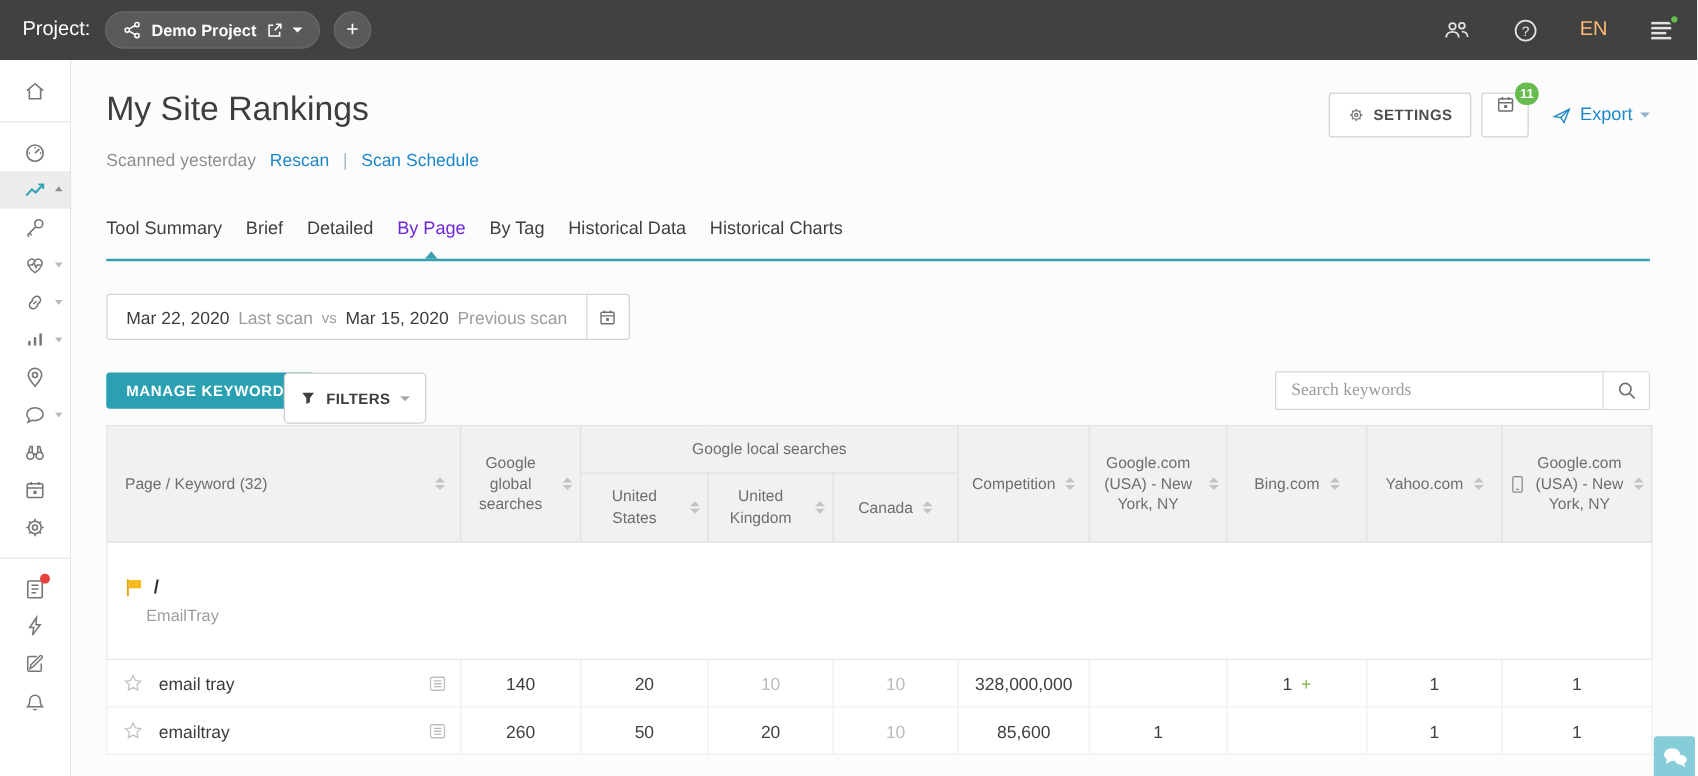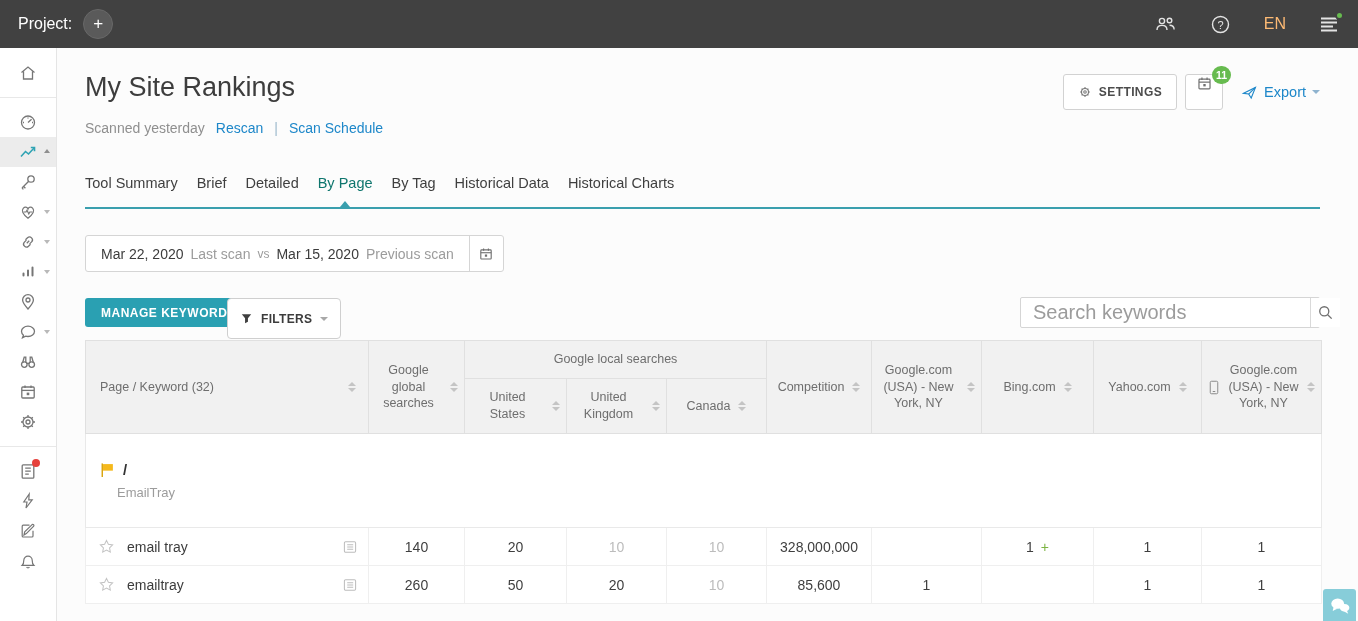--- a/index.html
+++ b/index.html
@@ -39,37 +39,37 @@
   .settings-btn { height:36px; background:#fff; border:1px solid #d2d2d2; border-radius:3px; display:flex; align-items:center; gap:7px; padding:0 14px; font-size:12px; font-weight:bold; letter-spacing:.4px; color:#4c4c4c; cursor:pointer; }
   .cal-btn { position:relative; width:38px; height:36px; background:#fff; border:1px solid #d2d2d2; border-radius:3px; display:flex; justify-content:center; cursor:pointer; }
   .cal-badge { position:absolute; top:-9px; right:-9px; min-width:18px; height:18px; border-radius:9px; background:#67bb4f; color:#fff; font-size:10.5px; font-weight:bold; display:flex; align-items:center; justify-content:center; padding:0 4px; }
   .export-link { margin-left:10px; display:flex; align-items:center; gap:6px; color:#1d87c9; font-size:14.5px; cursor:pointer; }
   .caret-blue { width:0; height:0; border-left:4px solid transparent; border-right:4px solid transparent; border-top:4px solid #8fb3cf; }
 
   
   .tabs { position:absolute; left:28px; right:38px; top:122px; }
   .tabs ul { display:flex; gap:19px; list-style:none; margin:0; padding:0; border-bottom:2px solid #3a9fae; }
   .tabs li { padding:5px 0 16px; font-size:14.5px; color:#3f3f3f; position:relative; cursor:pointer; white-space:nowrap; }
-  .tabs li.active { color:#0f766e; }
+  .tabs li.active { color:#6d28d9; }
   .tab-caret { position:absolute; bottom:0; left:50%; margin-left:-5px; width:0; height:0; border-left:5px solid transparent; border-right:5px solid transparent; border-bottom:6px solid #3a9fae; }
 
   
   .daterange { position:absolute; left:28px; top:187px; display:inline-flex; background:#fff; border:1px solid #d5d5d5; border-radius:3px; height:37px; cursor:pointer; }
   .dr-text { display:flex; align-items:center; gap:7px; padding:0 15px; font-size:14px; }
   .dr-date { color:#3c3c3c; }
   .dr-label { color:#9c9c9c; }
   .dr-vs { color:#9c9c9c; font-size:12px; }
   .dr-cal { width:34px; display:flex; align-items:center; justify-content:center; border-left:1px solid #d5d5d5; }
 
   
   .manage-btn { position:absolute; left:28px; top:250px; height:29px; padding:0 16px; background:#2aa0b2; border:none; border-radius:3px; color:#fff; font-size:12px; font-weight:bold; letter-spacing:.5px; cursor:pointer; font-family:inherit; }
   .filters-btn { position:absolute; left:170px; top:250px; height:41px; padding:0 12px; background:#fff; border:1px solid #cfcfcf; border-radius:4px; display:flex; align-items:center; gap:8px; font-size:12px; font-weight:bold; color:#3c3c3c; letter-spacing:.3px; cursor:pointer; font-family:inherit; }
   .caret-gray { width:0; height:0; border-left:4px solid transparent; border-right:4px solid transparent; border-top:4px solid #a8a8a8; }
   .search-box { position:absolute; right:38px; top:249px; width:300px; height:31px; background:#fff; border:1px solid #d5d5d5; border-radius:2px; display:flex; }
-  .search-box input { flex:1; border:none; outline:none; padding:0 12px; font-size:20px; color:#0f172a; font-family:Liberation Sans, sans-serif; background:transparent; }
+  .search-box input { flex:1; border:none; outline:none; padding:0 12px; font-size:14px; color:#0f172a; font-family:Liberation Serif, serif; background:transparent; }
   .search-box input::placeholder { color:#9c9c9c; }
   .search-btn { width:37px; border:none; border-left:1px solid #d9d9d9; background:#fff; display:flex; align-items:center; justify-content:center; cursor:pointer; }
 
   
   .table-wrap { position:absolute; left:28px; right:38px; top:292px; }
   table { width:100%; border-collapse:collapse; table-layout:fixed; background:#fff; }
   th { background:#f1f1f1; border:1px solid #e0e0e0; color:#6e6e6e; font-weight:400; font-size:12.5px; padding:4px 6px; }
   tr.h1 { height:38px; } tr.h2 { height:55px; }
   .th-inner { display:flex; align-items:center; justify-content:center; gap:8px; line-height:1.35; }
   .th-inner.left { justify-content:space-between; padding:0 6px 0 8px; }
@@ -91,20 +91,39 @@
 
   svg { display:block; }
 </style>
 </head>
 <body>
 
 <div class="screen">
 
   <header class="topbar">
     <span class="project-label">Project:</span>
+    <div class="project-pill">
+      <span>
+          <svg width="16" height="16" viewBox="0 0 16 16" fill="none" stroke="#fff" stroke-width="1.2">
+            <circle cx="3.8" cy="8" r="1.7"></circle>
+            <circle cx="11.6" cy="3.6" r="1.7"></circle>
+            <circle cx="11.6" cy="12.4" r="1.7"></circle>
+            <path d="M5.3 7.1 L10.1 4.4 M5.3 8.9 L10.1 11.6"></path>
+          </svg>
+        </span>
+      <span>Demo Project</span>
+      <span>
+          <svg width="15" height="15" viewBox="0 0 16 16" fill="none" stroke="#fff" stroke-width="1.3">
+            <path d="M7 3.5 H3.5 V12.5 H12.5 V9"></path>
+            <path d="M9.5 2.5 H13.5 V6.5"></path>
+            <path d="M13.2 2.8 L8.2 7.8"></path>
+          </svg>
+        </span>
+      <span class="caret-w"></span>
+    </div>
     <div class="add-project">+</div>
     <div class="topbar-right">
       <span class="tb-icon">
           <svg width="23" height="20" viewBox="0 0 23 20" fill="none" stroke="#e3e3e3" stroke-width="1.4">
             <circle cx="8" cy="7" r="2.6"></circle>
             <path d="M3 16 c0-3 2.2-4.6 5-4.6 s5 1.6 5 4.6"></path>
             <circle cx="15.5" cy="6.5" r="2.3"></circle>
             <path d="M15.5 11.2 c2.6 0 4.6 1.6 4.6 4.4"></path>
           </svg>
         </span>

